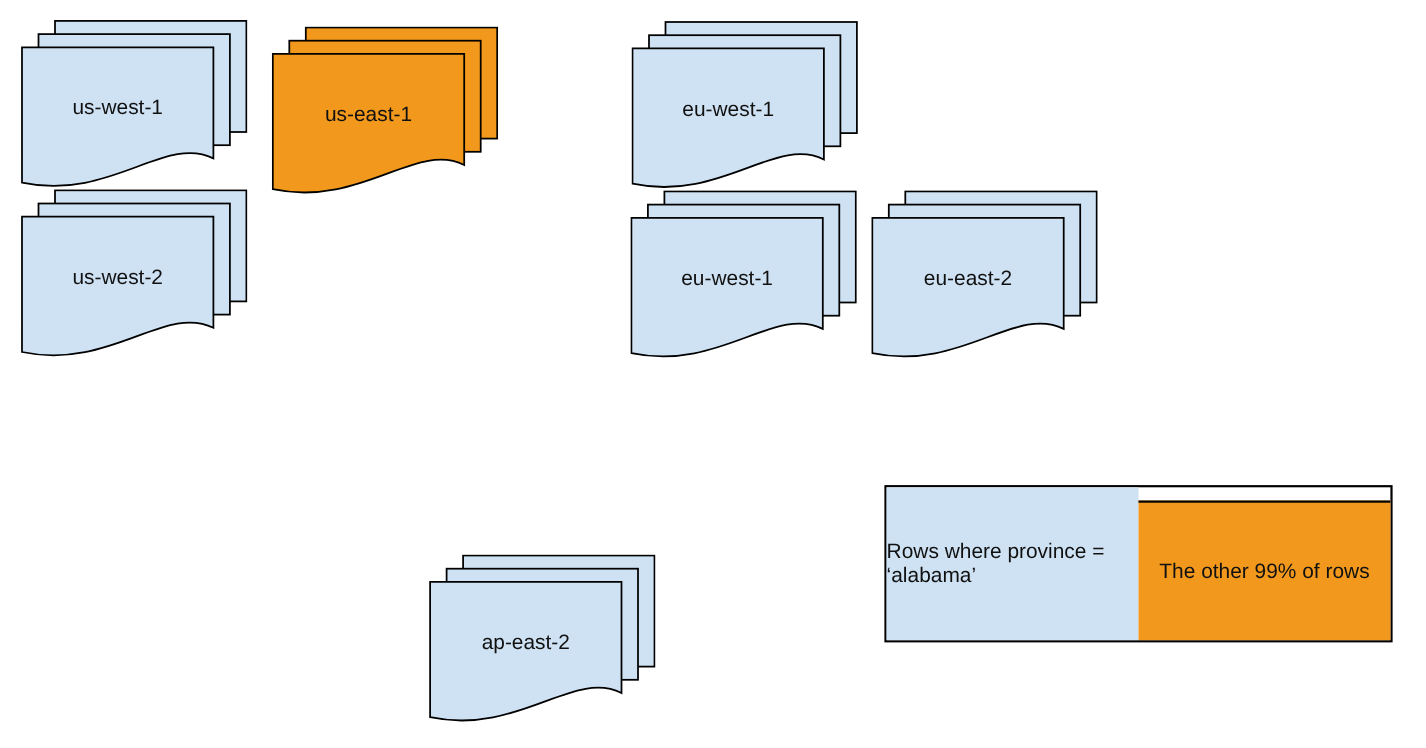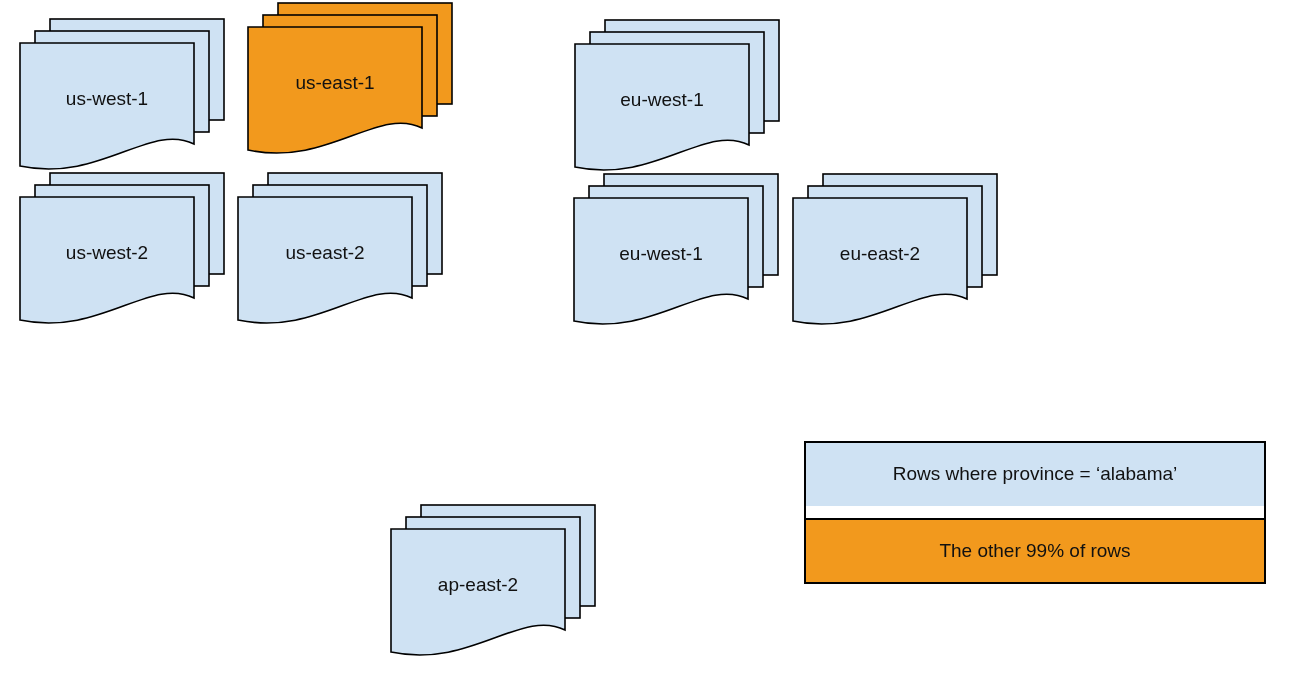--- a/index.html
+++ b/index.html
@@ -49,21 +49,21 @@
   }
   .legend {
     position: absolute;
     left: 804px;
     top: 441px;
     width: 462px;
     height: 143px;
     border: 2px solid var(--stroke, #000000);
     box-sizing: border-box;
     display: flex;
-    flex-direction: column;
+    flex-direction: row;
   }
   .legend-row {
     flex: 1 1 0;
     display: flex;
     align-items: center;
     justify-content: center;
     font-size: 19px;
     color: #111111;
   }
   .legend-row[data-variant="blue"] { background: var(--blue, #cfe2f3); }
@@ -77,21 +77,21 @@
 
   <div class="stack" style="left:19px; top:18px;" data-variant="blue">
     <svg width="206" height="154" viewBox="0 0 206 154">
       <rect class="docshape" x="31" y="1" width="174" height="101"></rect>
       <rect class="docshape" x="16" y="13" width="174" height="101"></rect>
       <path class="docshape" d="M1 25 L175 25 L175 126 C131 104 81 165 1 148 Z"></path>
     </svg>
     <div class="stack-label">us-west-1</div>
   </div>
 
-  <div class="stack" style="left:247px; top:2px;" data-variant="orange">
+  <div class="stack" style="left:247px; top:24px;" data-variant="orange">
     <svg width="206" height="154" viewBox="0 0 206 154">
       <rect class="docshape" x="31" y="1" width="174" height="101"></rect>
       <rect class="docshape" x="16" y="13" width="174" height="101"></rect>
       <path class="docshape" d="M1 25 L175 25 L175 126 C131 104 81 165 1 148 Z"></path>
     </svg>
     <div class="stack-label">us-east-1</div>
   </div>
 
   <div class="stack" style="left:574px; top:19px;" data-variant="blue">
     <svg width="206" height="154" viewBox="0 0 206 154">
@@ -105,28 +105,20 @@
 
   <div class="stack" style="left:19px; top:172px;" data-variant="blue">
     <svg width="206" height="154" viewBox="0 0 206 154">
       <rect class="docshape" x="31" y="1" width="174" height="101"></rect>
       <rect class="docshape" x="16" y="13" width="174" height="101"></rect>
       <path class="docshape" d="M1 25 L175 25 L175 126 C131 104 81 165 1 148 Z"></path>
     </svg>
     <div class="stack-label">us-west-2</div>
   </div>
 
-  <div class="stack" style="left:237px; top:172px;" data-variant="blue">
-    <svg width="206" height="154" viewBox="0 0 206 154">
-      <rect class="docshape" x="31" y="1" width="174" height="101"></rect>
-      <rect class="docshape" x="16" y="13" width="174" height="101"></rect>
-      <path class="docshape" d="M1 25 L175 25 L175 126 C131 104 81 165 1 148 Z"></path>
-    </svg>
-    <div class="stack-label">us-east-2</div>
-  </div>
 
   <div class="stack" style="left:573px; top:173px;" data-variant="blue">
     <svg width="206" height="154" viewBox="0 0 206 154">
       <rect class="docshape" x="31" y="1" width="174" height="101"></rect>
       <rect class="docshape" x="16" y="13" width="174" height="101"></rect>
       <path class="docshape" d="M1 25 L175 25 L175 126 C131 104 81 165 1 148 Z"></path>
     </svg>
     <div class="stack-label">eu-west-1</div>
   </div>
 

